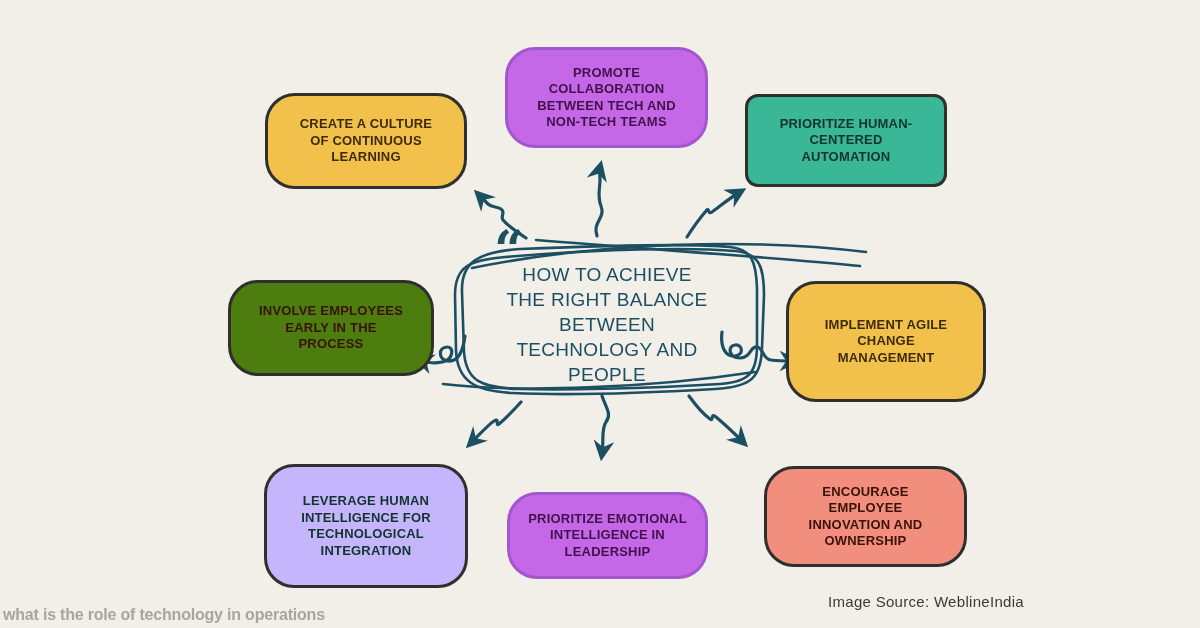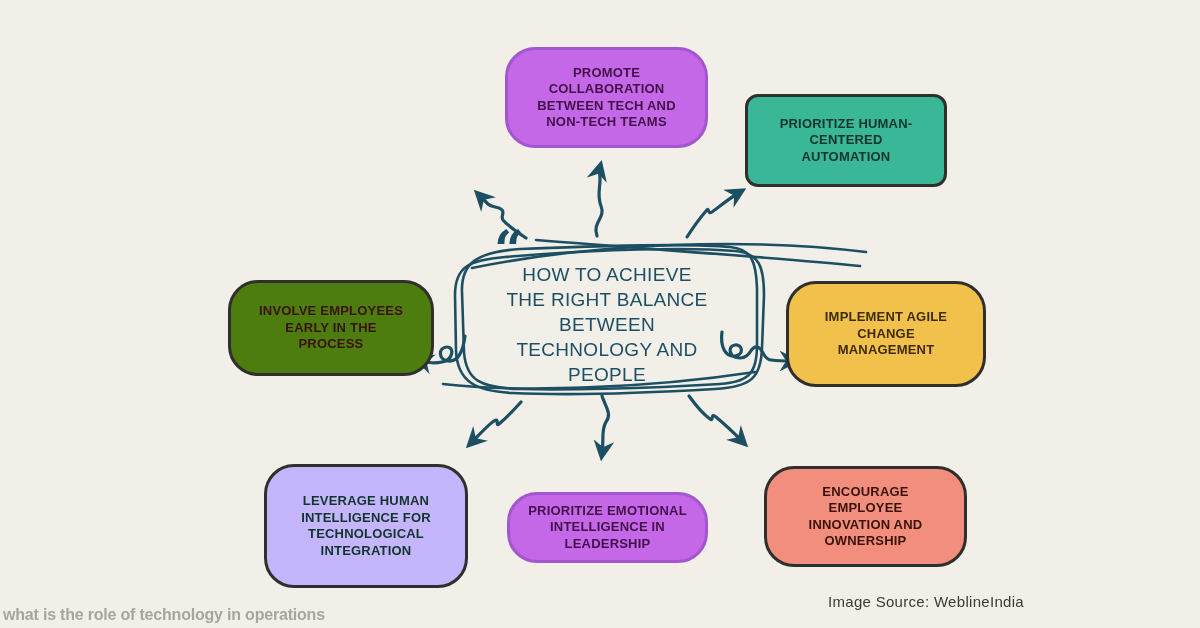--- a/index.html
+++ b/index.html
@@ -97,54 +97,59 @@
       <path marker-end="url(#ah)" d="M 689 396 C 697 407 703 414 710 419 C 714 422 710 412 716 417 C 722 422 734 433 743 442"></path>
     </g>
   </svg>
 
   <div class="center-title">HOW TO ACHIEVE
 THE RIGHT BALANCE
 BETWEEN
 TECHNOLOGY AND
 PEOPLE</div>
 
+  <div class="node" style="left: 265px; top: 93px; width: 202px; height: 96px; background: rgb(242, 193, 75); border-color: rgb(47, 47, 45); color: rgb(61, 43, 6);">
+    <span>CREATE A CULTURE
+OF CONTINUOUS
+LEARNING</span>
+  </div>
 
   <div class="node" style="left: 505px; top: 47px; width: 203px; height: 101px; background: rgb(196, 104, 232); border-color: rgb(162, 87, 206); color: rgb(67, 16, 73);">
     <span>PROMOTE
 COLLABORATION
 BETWEEN TECH AND
 NON-TECH TEAMS</span>
   </div>
 
   <div class="node" style="left: 745px; top: 94px; width: 202px; height: 93px; background: rgb(57, 183, 151); border-color: rgb(47, 47, 45); color: rgb(17, 53, 45); border-radius: 13px;">
     <span>PRIORITIZE HUMAN-
 CENTERED
 AUTOMATION</span>
   </div>
 
   <div class="node" style="left: 228px; top: 280px; width: 206px; height: 96px; background: #4d7c0f; border-color: rgb(47, 47, 45); color: rgb(58, 18, 8);">
     <span>INVOLVE EMPLOYEES
 EARLY IN THE
 PROCESS</span>
   </div>
 
-  <div class="node" style="left: 786px; top: 281px; width: 200px; height: 106px; background: rgb(242, 193, 75); border-color: rgb(47, 47, 45); color: rgb(61, 43, 6);">
+  <div class="node" style="left: 786px; top: 281px; width: 200px; height: 121px; background: rgb(242, 193, 75); border-color: rgb(47, 47, 45); color: rgb(61, 43, 6);">
     <span>IMPLEMENT AGILE
 CHANGE
 MANAGEMENT</span>
   </div>
 
   <div class="node" style="left: 264px; top: 464px; width: 204px; height: 124px; background: #c4b5fd; border-color: rgb(47, 47, 45); color: rgb(17, 53, 45);">
     <span>LEVERAGE HUMAN
 INTELLIGENCE FOR
 TECHNOLOGICAL
 INTEGRATION</span>
   </div>
 
-  <div class="node" style="left: 507px; top: 492px; width: 201px; height: 71px; background: rgb(196, 104, 232); border-color: rgb(162, 87, 206); color: rgb(67, 16, 73);">
+  <div class="node" style="left: 507px; top: 492px; width: 201px; height: 87px; background: rgb(196, 104, 232); border-color: rgb(162, 87, 206); color: rgb(67, 16, 73);">
     <span>PRIORITIZE EMOTIONAL
 INTELLIGENCE IN
 LEADERSHIP</span>
   </div>
 
   <div class="node" style="left: 764px; top: 466px; width: 203px; height: 101px; background: rgb(242, 142, 125); border-color: rgb(47, 47, 45); color: rgb(58, 18, 8);">
     <span>ENCOURAGE
 EMPLOYEE
 INNOVATION AND
 OWNERSHIP</span>

